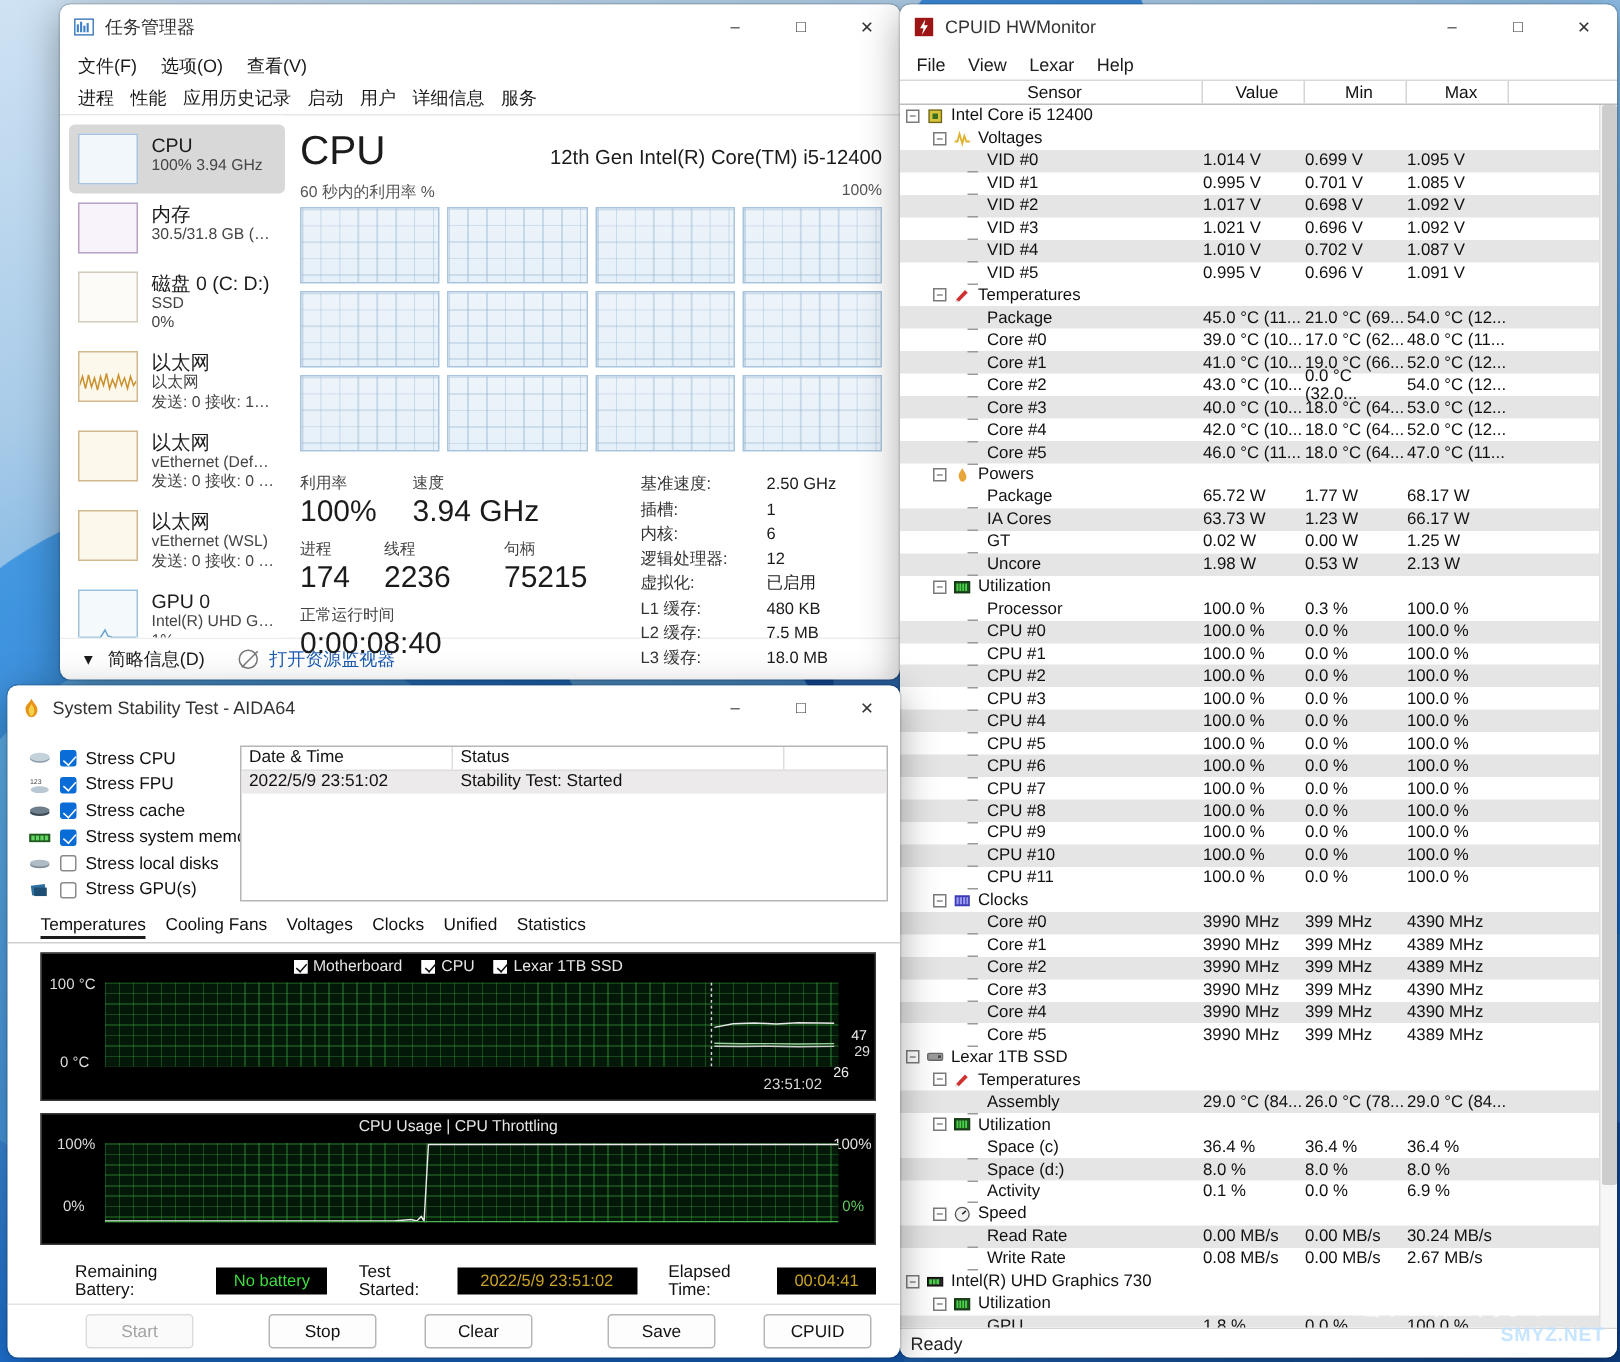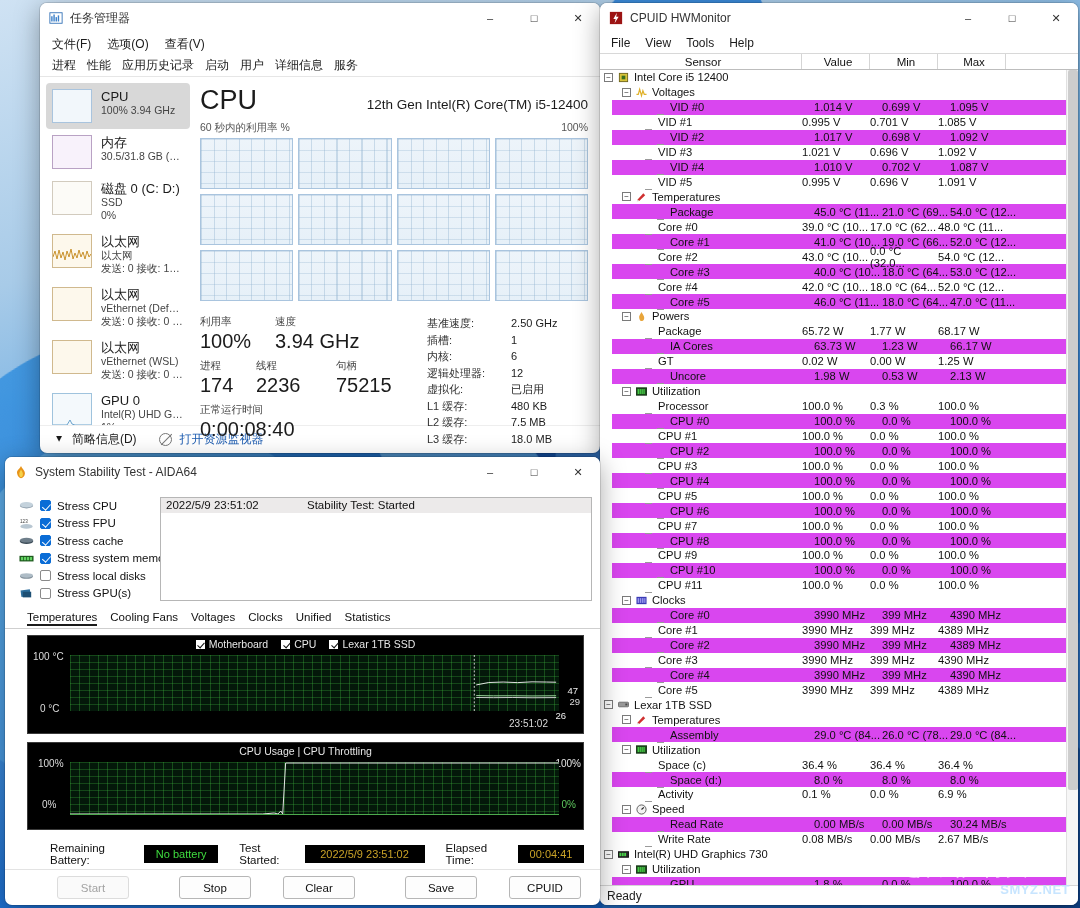--- a/index.html
+++ b/index.html
@@ -101,21 +101,21 @@
       display:flex; flex-direction:column; }
   #hwm .menubar { height:20px; display:flex; align-items:center; gap:15px; padding:0 11px;
       font-size:12px; color:#1b1b1b; }
   .hw-head { display:flex; height:17px; background:#fff; border-top:1px solid #d8d8d8;
       border-bottom:1px solid #bdbdbd; font-size:11.5px; color:#111; }
   .hw-head div { border-right:1px solid #d5d5d5; padding-left:5px; line-height:16px;text-align:center; }
   .col-s { width:202px; } .col-v { width:68px; } .col-m { width:68px; }
   .col-x { width:68px; } .col-e { flex:1; border-right:none !important; }
   .hw-list { flex:1; overflow:hidden; position:relative; background:#fff; }
   .hw-row { display:flex; height:14.95px; align-items:center; font-size:11.2px; color:#111; }
-  .hw-row.alt { background:#d946ef;margin-left:12px; }
+  .hw-row.alt { background:#e5e5e5; }
   .hw-row .c-s { width:202px; display:flex; align-items:center; }
   .hw-row .c-v { width:68px; } .hw-row .c-m { width:68px; } .hw-row .c-x { width:68px; }
   .lvl0 { padding-left:4px; } .lvl1 { padding-left:22px; } .lvl2 { padding-left:44px; }
   .tnode { width:9px; height:9px; border:1px solid #7a7a7a; background:#fff; font-size:8px;
       line-height:7px; text-align:center; margin-right:5px; color:#333; flex:0 0 auto; }
   .tleaf { width:9px; margin-right:5px; flex:0 0 auto; position:relative; }
   .tleaf::before { content:""; position:absolute; left:1px; top:7px; width:7px; height:1px; background:#9a9a9a; }
   .sico { width:11px; height:11px; margin-right:5px; flex:0 0 auto; }
   .hw-scroll { position:absolute; right:0; top:0; width:12px; height:100%; background:#f6f6f6;
       border-left:1px solid #e0e0e0; }
@@ -412,21 +412,21 @@
     <span class="title-text">CPUID HWMonitor</span>
     <div class="wbtns">
       <div class="wbtn">–</div>
       <div class="wbtn">□</div>
       <div class="wbtn close">✕</div>
     </div>
   </div>
   <div class="menubar" id="hw-menubar">
       <span>File</span>
       <span>View</span>
-      <span>Tools</span>
+      <span>Lexar</span>
       <span>Help</span>
     </div>
 
   <div class="hw-head">
     <div class="col-s">Sensor</div>
     <div class="col-v">Value</div>
     <div class="col-m">Min</div>
     <div class="col-x">Max</div>
     <div class="col-e"></div>
   </div>
@@ -1059,20 +1059,25 @@
         <div class="chk-row">
           <span class="chk-ico"><svg viewBox="0 0 16 12">
               <rect x="2" y="2" width="10" height="7" fill="#2e6f9e" transform="rotate(-8 7 5)"></rect>
               <rect x="4" y="4" width="9" height="6" fill="#1d4f74"></rect>
             </svg></span>
           <span class="cbox"></span>
           <span class="chk-lab">Stress GPU(s)</span>
         </div>
       </div>
     <div class="log">
+      <div class="log-head">
+        <div class="lh1">Date &amp; Time</div>
+        <div class="lh2">Status</div>
+        <div class="lh3"></div>
+      </div>
       <div id="aida-log-rows">
           <div class="log-row">
             <div class="lr1">2022/5/9 23:51:02</div>
             <div class="lr2">Stability Test: Started</div>
             <div class="lr3"></div>
           </div>
         </div>
     </div>
   </div>
 

